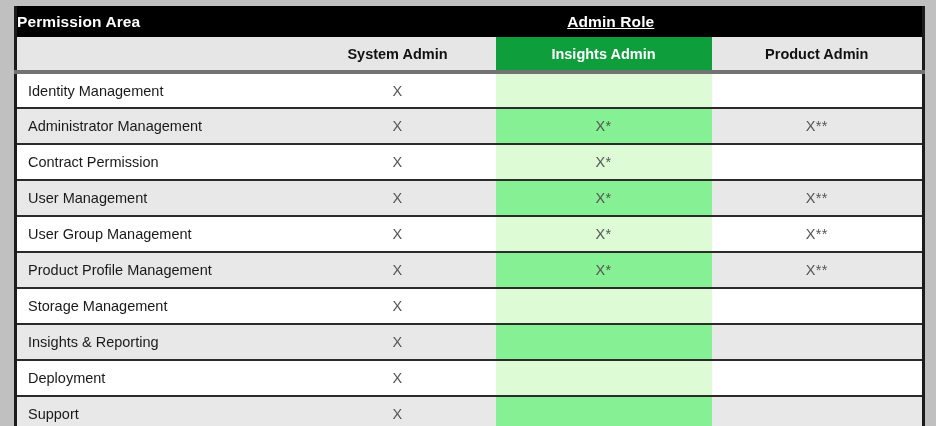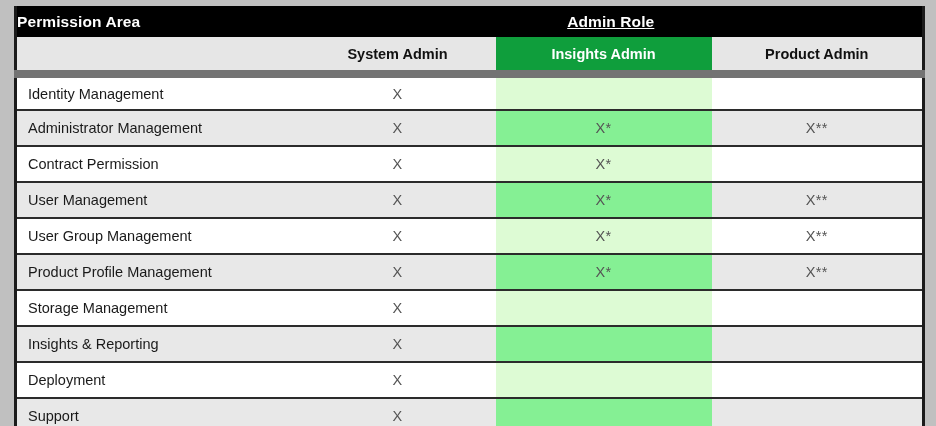--- a/index.html
+++ b/index.html
@@ -65,21 +65,21 @@
 
   
   tr.head-roles th {
     height: 33px;
     padding: 0;
     font-size: 14.5px;
     font-weight: bold;
     text-align: center;
     color: #111111;
     background: #e6e6e6;
-    border-bottom: 8px solid #737373;
+    border-bottom: 4px solid #737373;
     border-top: none;
   }
   tr.head-roles th.role-blank {
     background: #e6e6e6;
   }
   tr.head-roles th.role-contract {
     background: #0f9e3c;
     color: #ffffff;
   }
 

